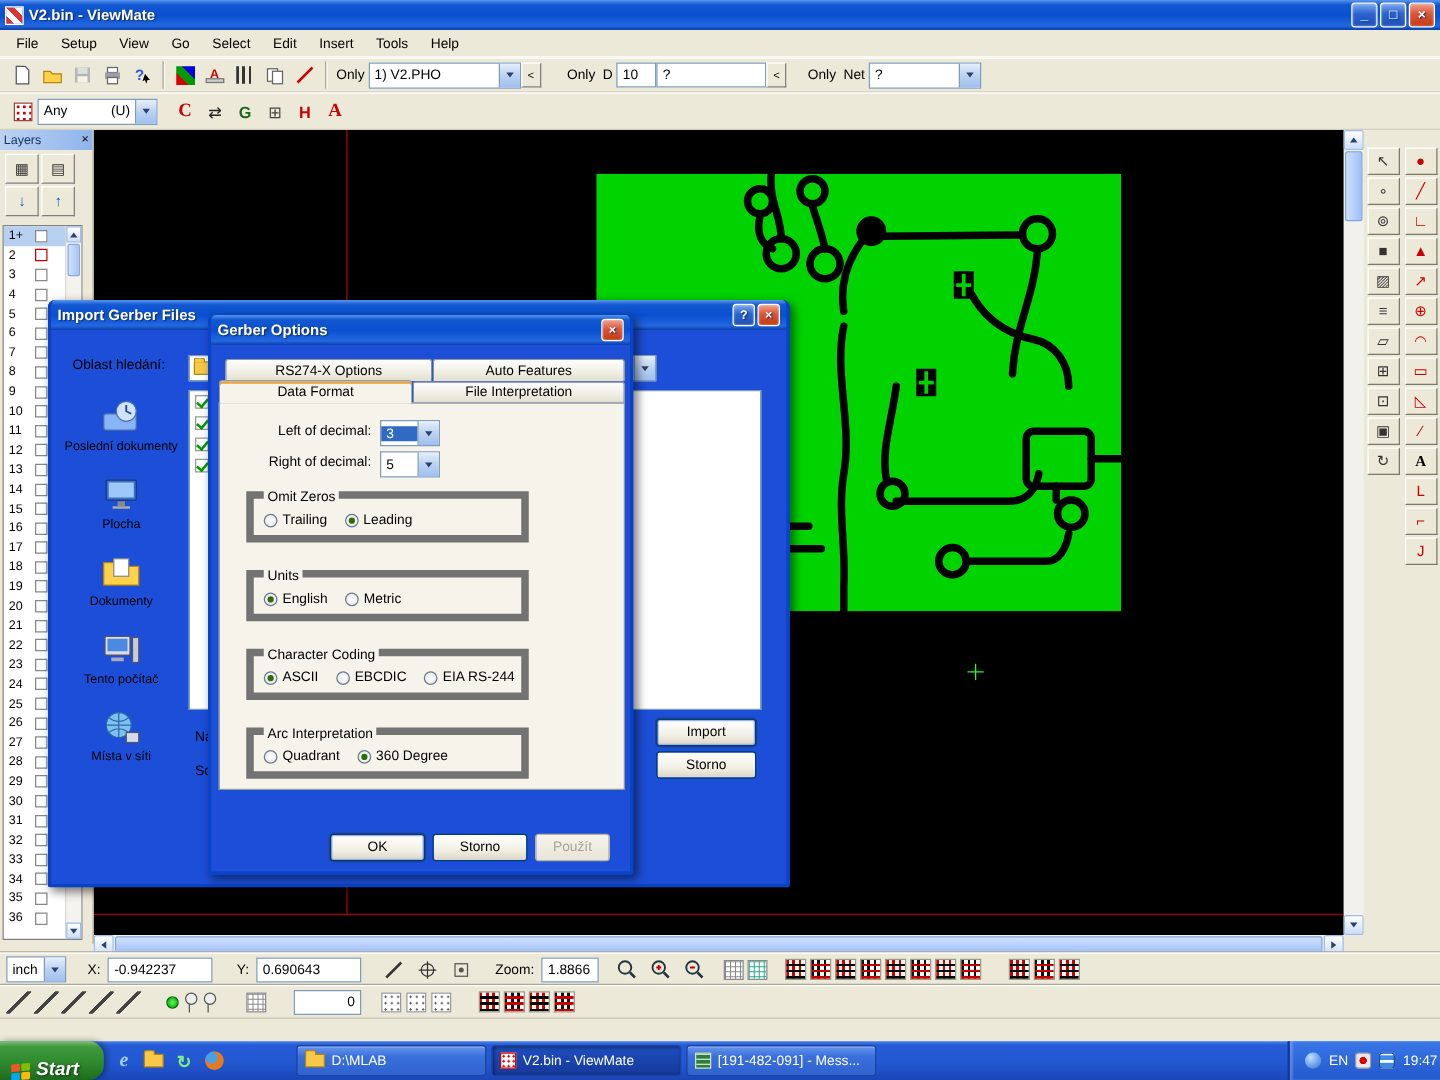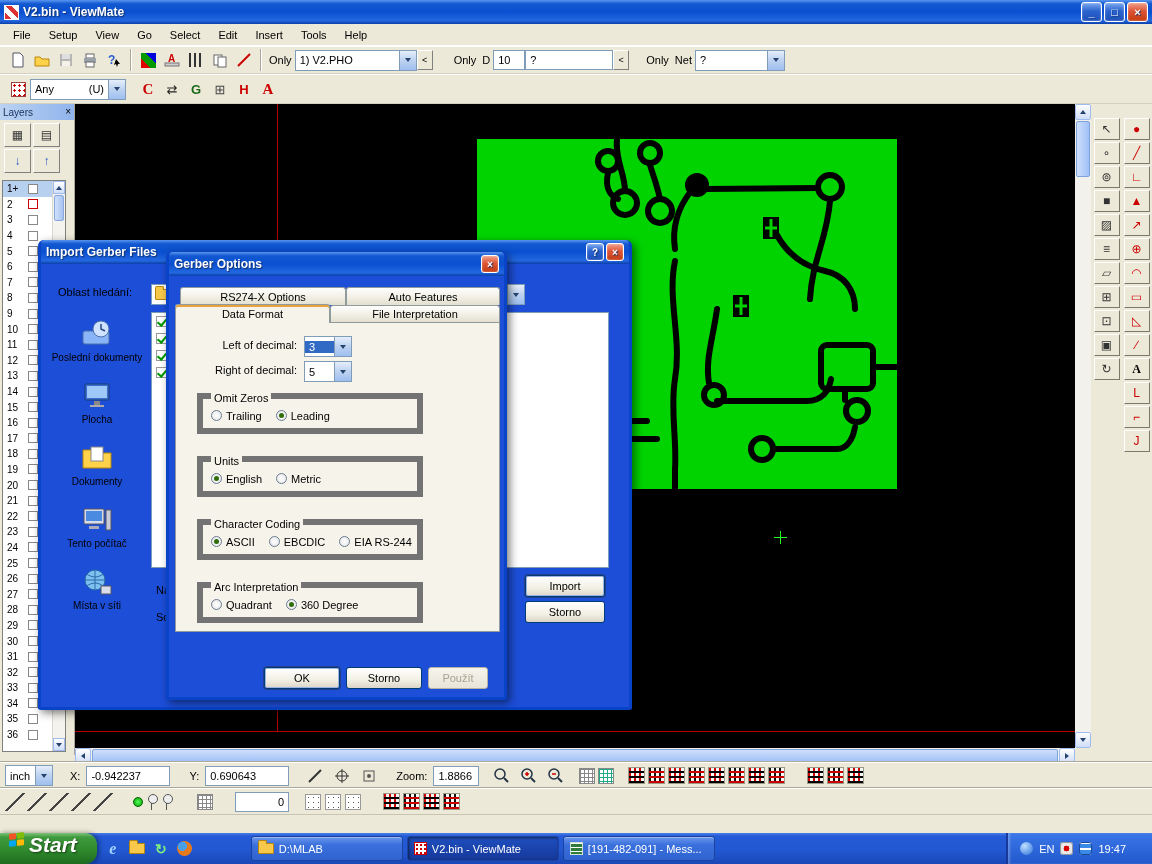--- a/index.html
+++ b/index.html
@@ -128,43 +128,43 @@
 
 
 .xp-dialog{position:absolute;border:3px solid #0843c8;border-top:none;border-radius:6px 6px 3px 3px;background:#1d4ed8;
  box-shadow:3px 3px 8px rgba(0,0,0,.5)}
 .dlg-title{height:24px;border-radius:4px 4px 0 0;display:flex;align-items:center;gap:4px;padding:0 5px;color:#fff;
  font-weight:bold;font-size:12px;text-shadow:1px 1px 1px #10306a;
  background:linear-gradient(180deg,#5a96f0 0%,#1258d0 16%,#0a4fd0 50%,#2368e0 86%,#0b3fa8 100%)}
 .groupbox{position:relative;border:6px solid #737373;border-radius:0;margin-bottom:22px;padding:11px 8px 6px}
 .group-label{position:absolute;top:-7px;left:8px;background:#f6f4ea;padding:0 3px;font-size:11px}
 .radio-row{display:flex;align-items:center}
-.radio-opt{display:inline-flex;align-items:flex-start;margin-right:14px;white-space:nowrap}
+.radio-opt{display:inline-flex;align-items:flex-end;margin-right:14px;white-space:nowrap}
 .radio{width:11px;height:11px;border-radius:50%;border:1px solid #6a7b91;background:radial-gradient(#fff,#e4e4e4);
  display:inline-block;position:relative;margin-right:4px;flex:none}
 .radio.on::after{content:"";position:absolute;left:2px;top:2px;width:5px;height:5px;border-radius:50%;background:#2f6d0a}
 .tab{position:absolute;display:flex;align-items:center;justify-content:center;font-size:11px;
  border:1px solid #919b9c;border-bottom:none;border-radius:3px 3px 0 0;
  background:linear-gradient(180deg,#fefefe,#f0eee2 60%,#e2dfd0)}
 .tab.active{background:#f6f4ea;z-index:5;box-shadow:inset 0 2px 0 #e8a33d}
 .tab-panel{position:absolute;border:1px solid #919b9c;background:#f6f4ea;z-index:4}
 .sunken-list{background:#fff;border:1px solid #7f9db9;position:absolute}
 .check{width:11px;height:11px;background:#fff;border:1px solid #999;position:relative;flex:none}
 .check::after{content:"";position:absolute;left:2px;top:0;width:4px;height:7px;border:solid #090;border-width:0 2px 2px 0;transform:rotate(40deg)}
 .file-check-row{display:flex;align-items:center;gap:4px;padding:3px 2px 3px 4px}
 .place-item{display:flex;flex-direction:column;align-items:center;gap:2px;margin-bottom:17px}
 .place-label{font-size:10px;text-align:center;line-height:11px}
 .place-icon{width:32px;height:32px}
 
 
 #filler{position:absolute;left:0;top:814px;width:1152px;height:19px;background:#ece9d8;border-top:1px solid #c8c4b4}
 #taskbar{position:absolute;left:0;top:833px;width:1152px;height:31px;display:flex;align-items:center;
  background:linear-gradient(180deg,#4a80e8 0%,#255bd6 10%,#2258d2 55%,#1a47b8 100%)}
-#start-btn{height:31px;padding:0 20px 0 9px;border-radius:0 12px 12px 0;display:flex;align-items:flex-start;gap:5px;
- color:#fff;font-style:italic;font-weight:bold;font-size:21px;text-shadow:1px 1px 2px #00000088;flex:none;
+#start-btn{height:31px;padding:0 20px 0 9px;border-radius:0 12px 12px 0;display:flex;align-items:flex-end;gap:5px;
+ color:#fff;font-style:italic;font-weight:bold;font-size:15px;text-shadow:1px 1px 2px #00000088;flex:none;
  background:linear-gradient(180deg,#7ec27a 0%,#3f9a3d 14%,#2f8a2d 55%,#1e6b1e 100%);box-shadow:2px 0 5px #00000066}
 .win-flag{display:grid;grid-template-columns:7px 7px;gap:1px;transform:skewY(-6deg)}
 .win-flag span{width:7px;height:6px;border-radius:1px}
 .wf1{background:#f35325}.wf2{background:#81bc06}.wf3{background:#05a6f0}.wf4{background:#ffba08}
 #quicklaunch{display:flex;align-items:center;gap:4px;padding:0 6px;flex:none}
 .ql-icon{width:20px;height:20px;display:flex;align-items:center;justify-content:center}
 .ie-e{color:#9fd0ff;font-family:"Liberation Serif",serif;font-style:italic;font-weight:bold;font-size:16px}
 .refresh-g{color:#7ef07e;font-weight:bold;font-size:14px}
 .ff-ball{width:15px;height:15px;border-radius:50%;background:radial-gradient(circle at 35% 35%,#4aa0e8 0 32%,#e87a1e 36% 75%,#b85208)}
 .mini-folder{width:16px;height:11px;background:#f8c84a;border:1px solid #b8860b;border-radius:1px;position:relative}
@@ -174,21 +174,21 @@
 .task-btn{height:25px;width:152px;margin-left:4px;border-radius:3px;display:flex;align-items:center;gap:5px;padding:0 6px;
  color:#fff;font-size:11px;white-space:nowrap;overflow:hidden;border:1px solid #1c43a0;
  background:linear-gradient(180deg,#6a96ec,#3a70dd 35%,#2f63cf);box-shadow:inset 0 1px 0 #ffffff55}
 .task-btn.active{background:linear-gradient(180deg,#1e4fc0,#16389a);box-shadow:inset 1px 1px 3px #00000088}
 .task-label{overflow:hidden;text-overflow:ellipsis}
 .task-icon{flex:none}
 .ti-viewmate{width:13px;height:13px;background:#fff;border:1px solid #c00;
  background-image:radial-gradient(#c00 32%,transparent 38%);background-size:4px 4px}
 .ti-message{width:13px;height:13px;background:#2f7d3a;border:1px solid #cfe0d0;
  background-image:linear-gradient(#fff 1px,transparent 1px);background-size:100% 4px}
-#tray{margin-left:auto;height:31px;display:flex;align-items:center;gap:6px;padding:0 26px 0 12px;color:#fff;
+#tray{margin-left:auto;height:31px;display:flex;align-items:center;gap:6px;padding:0 2px 0 12px;color:#fff;
  background:linear-gradient(180deg,#3a77e8,#2258cc);border-left:2px solid #18399a;box-shadow:inset 2px 0 2px #ffffff40}
 .tray-ic{width:13px;height:13px;border-radius:3px;flex:none}
 .tr1{border-radius:50%;background:radial-gradient(circle at 35% 30%,#bfe0ff,#2a6fd8)}
 .tr2{background:#e8e8e8;box-shadow:inset 0 0 0 1px #999;background-image:radial-gradient(circle,#d00 30%,transparent 34%)}
 .tr3{background:#3a8ae8;box-shadow:inset 0 0 0 1px #1a4a98;background-image:linear-gradient(#fff 2px,transparent 2px);background-size:100% 6px}
 </style>
 </head>
 <body>
 
 <div class="titlebar">

